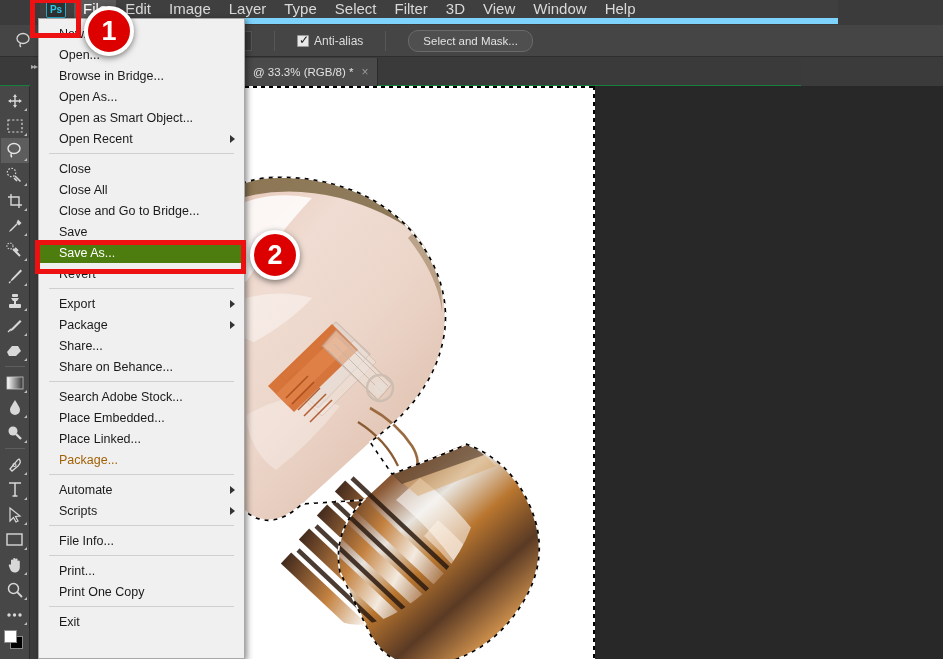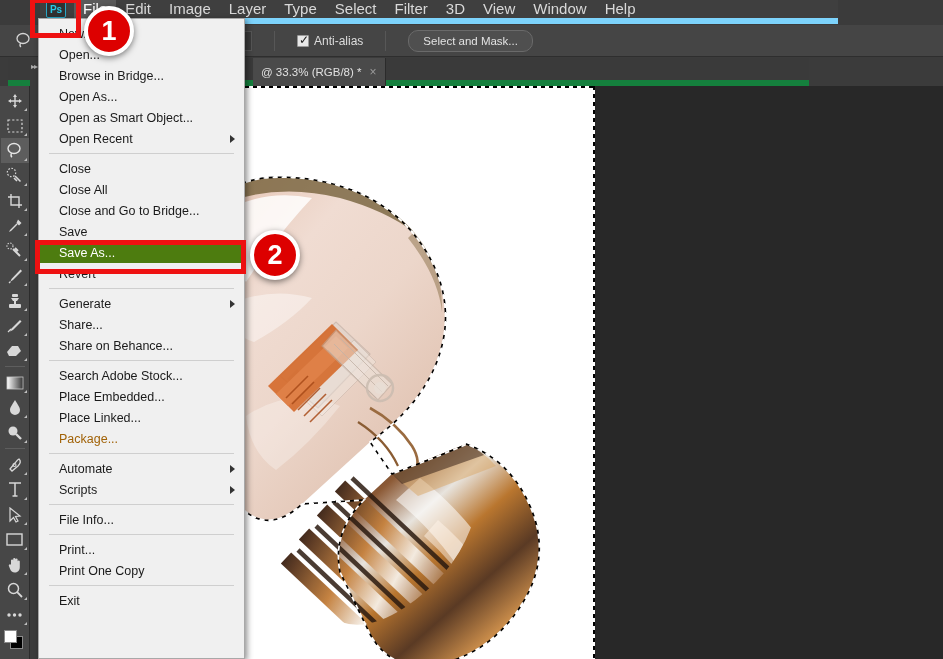--- a/index.html
+++ b/index.html
@@ -57,22 +57,22 @@
     font-size:12px; color:#222; line-height:14px;
   }
   .opt-button{
     height:22px; background:#4f4f4f; border:1px solid #6a6a6a;
     color:#e2e2e2; font-size:11.5px; padding:0 14px;
     display:flex; align-items:center; border-radius:10px;
   }
 
   
   .tabbar{
-    position:absolute; left:8px; top:58px; width:801px; height:28px;
-    background:#3a3a3a; border-bottom:6px solid #15803d;
+    position:absolute; left:0; top:58px; width:801px; height:28px;
+    background:#3a3a3a; border-bottom:1px solid #15803d;
   }
   .doctab{
     position:absolute; left:245px; top:0; height:28px;
     background:#4a4a4a; display:flex; align-items:center;
     padding:0 8px; gap:8px; border-right:1px solid #2b2b2b;
   }
   .doctab-label{ color:#e0e0e0; font-size:11.5px; white-space:nowrap; }
   .doctab-close{ color:#9a9a9a; font-size:12px; }
 
   
@@ -555,21 +555,25 @@
   </div>
   <div class="mi-sep"></div>
   <div class="mi">Close</div>
   <div class="mi">Close All</div>
   <div class="mi">Close and Go to Bridge...</div>
   <div class="mi">Save</div>
   <div class="mi hl">Save As...</div>
   <div class="mi">Revert</div>
   <div class="mi-sep"></div>
   <div class="mi">
-    <span>Generate</span>
+    <span>Export</span>
+    <span class="arrow"></span>
+  </div>
+  <div class="mi">
+    <span>Package</span>
     <span class="arrow"></span>
   </div>
   <div class="mi">Share...</div>
   <div class="mi">Share on Behance...</div>
   <div class="mi-sep"></div>
   <div class="mi">Search Adobe Stock...</div>
   <div class="mi">Place Embedded...</div>
   <div class="mi">Place Linked...</div>
   <div class="mi disabled">Package...</div>
   <div class="mi-sep"></div>

